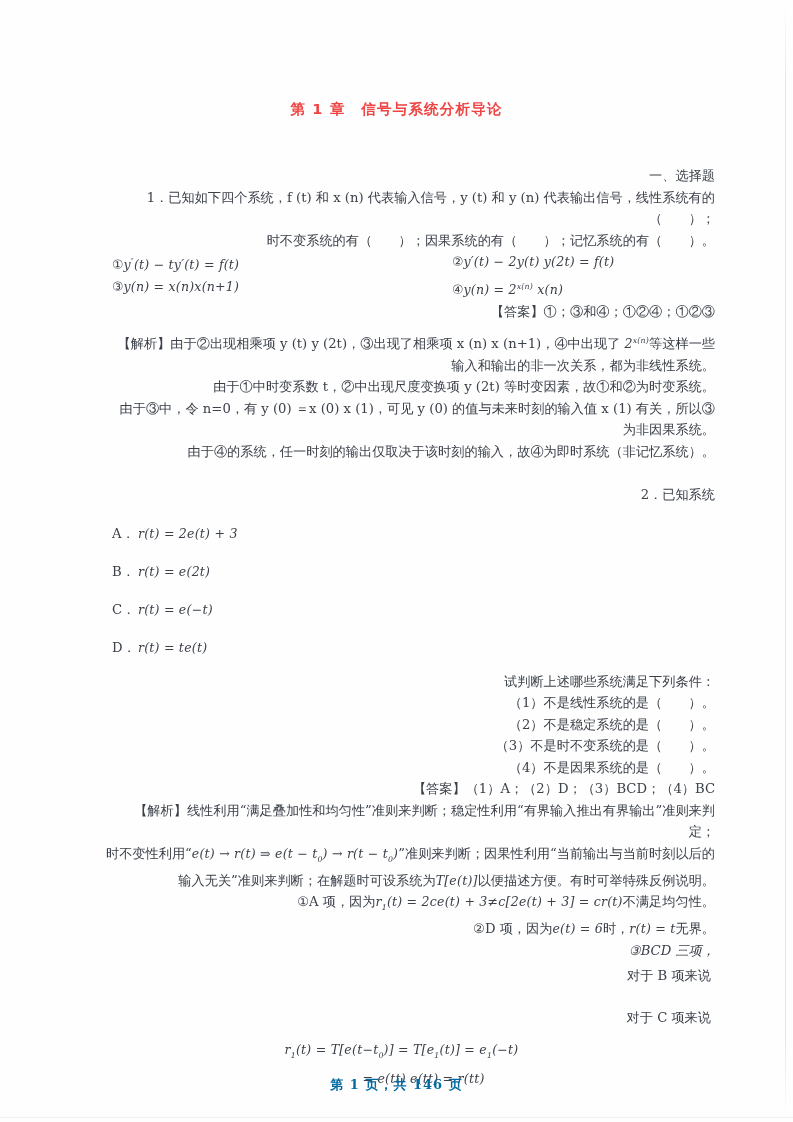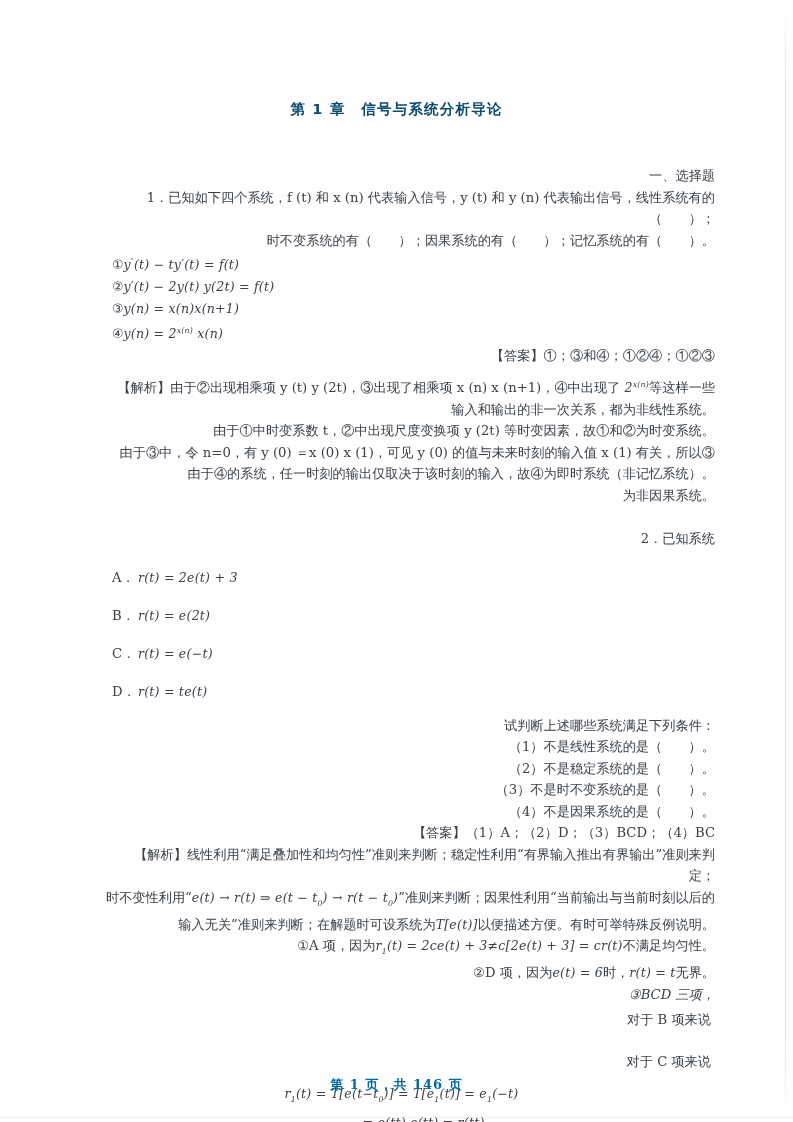--- a/index.html
+++ b/index.html
@@ -41,21 +41,21 @@
     width: 793px;
   }
 
   
   .doc-title {
     text-align: center;
     font-family: "DejaVu Sans", "Liberation Sans", sans-serif;
     font-weight: bold;
     font-size: 14.5px;
     letter-spacing: 1.2px;
-    color: #0c4a6e;
+    color: #ef4444;
     margin-top: 100px;
   }
 
   
   .body {
     margin-top: 46px;
     padding-left: 88px;
     padding-right: 78px;
     font-size: 13.2px;
     line-height: 21px;
@@ -71,21 +71,20 @@
   .gap-sm { height: 7px; }
   .gap-md { height: 13px; }
   .gap-lg { height: 22px; }
 
   
   .eq-row {
     display: flex;
     text-indent: 0;
     padding-left: 24px;
     line-height: 22px;
-    flex-direction: column;
   }
   .eq-col-l { width: 340px; flex: none; }
   .eq-col-r { flex: 1; }
 
   
   .math {
     font-family: "DejaVu Serif", "Liberation Serif", serif;
     font-style: italic;
     font-size: 12.6px;
     letter-spacing: 0.2px;
@@ -184,22 +183,22 @@
       </div>
 
       <p class="p noind" style="padding-left:24px;">【答案】①；③和④；①②④；①②③</p>
 
       <div class="gap-sm"></div>
 
       <p class="p">【解析】由于②出现相乘项 y (t) y (2t)，③出现了相乘项 x (n) x (n+1)，④中出现了 <span class="math">2<sup>x(n)</sup></span>等这样一些</p>
       <p class="p noind">输入和输出的非一次关系，都为非线性系统。</p>
       <p class="p">由于①中时变系数 t，②中出现尺度变换项 y (2t) 等时变因素，故①和②为时变系统。</p>
       <p class="p">由于③中，令 n=0，有 y (0) ＝x (0) x (1)，可见 y (0) 的值与未来时刻的输入值 x (1) 有关，所以③</p>
+      <p class="p noind">为非因果系统。</p>
       <p class="p">由于④的系统，任一时刻的输出仅取决于该时刻的输入，故④为即时系统（非记忆系统）。</p>
-      <p class="p noind">为非因果系统。</p>
 
       <div class="gap-lg"></div>
 
       <p class="p">2．已知系统</p>
 
       <div class="choice">
         <span class="choice-letter">A．</span>
         <span class="choice-body math">r(t) = 2e(t) <span class="up">+</span> 3</span>
       </div>
       <div class="choice">

